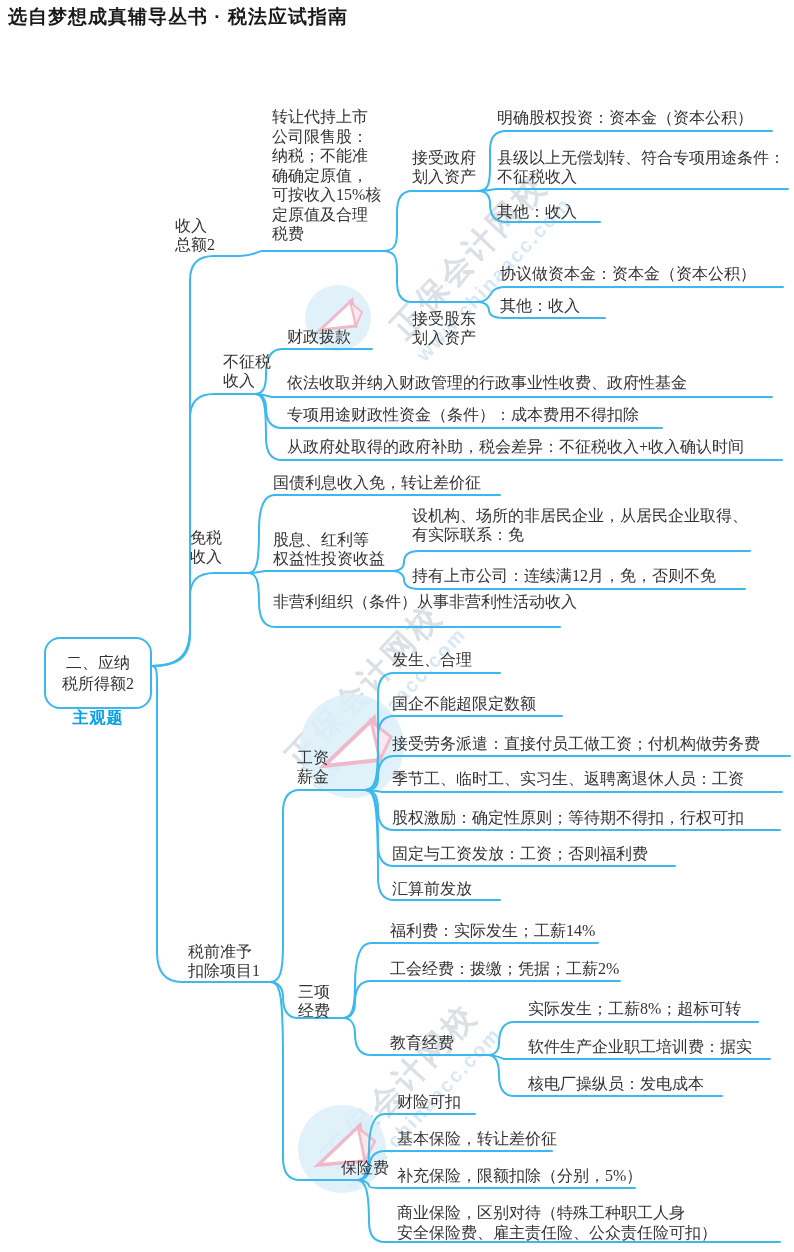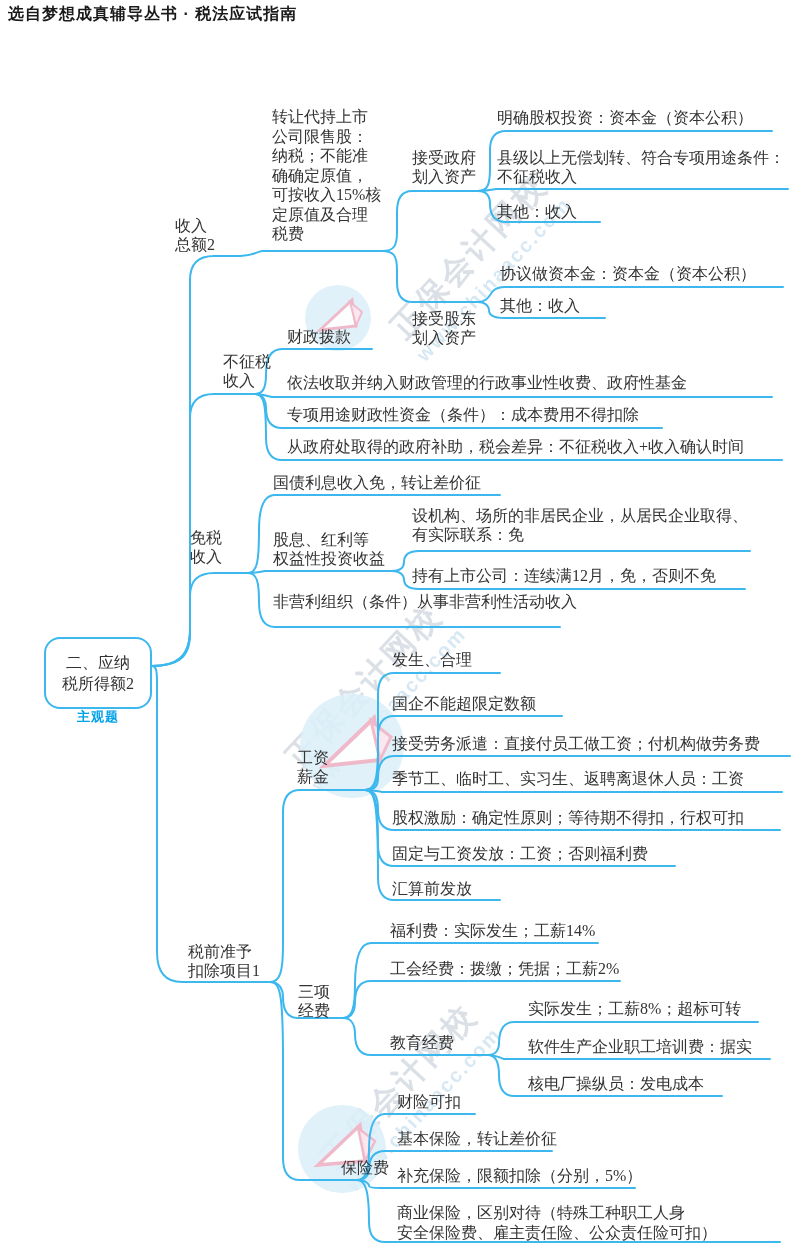--- a/index.html
+++ b/index.html
@@ -2,37 +2,37 @@
 <html><head>
 <meta charset="utf-8">
 <style>
   html,body{margin:0;padding:0;}
   body{
     width:794px;height:1252px;position:relative;background:#ffffff;overflow:hidden;
     font-family:"Liberation Serif","DejaVu Serif",serif;
   }
   .hdr{
     position:absolute;left:8px;top:4px;font-family:"Liberation Sans","DejaVu Sans",sans-serif;
-    font-weight:700;font-size:16px;color:#1a1a1a;letter-spacing:1px;white-space:nowrap;
+    font-weight:700;font-size:19px;color:#1a1a1a;letter-spacing:1px;white-space:nowrap;
   }
   svg.lines{position:absolute;left:0;top:0;z-index:1;}
   .node{
     position:absolute;z-index:2;font-size:16px;line-height:19.5px;color:#333;
     white-space:pre-line;
   }
   .rootbox{
     position:absolute;left:44px;top:637px;width:108px;height:72px;z-index:2;
     border:2px solid #3cb8ee;border-radius:16px;background:#fff;
     display:flex;align-items:center;justify-content:center;text-align:center;
     font-size:16px;line-height:21px;color:#333;white-space:pre-line;box-sizing:border-box;
   }
   .badge{
     position:absolute;left:44px;top:708px;width:108px;z-index:2;text-align:center;
     font-family:"Liberation Sans","DejaVu Sans",sans-serif;font-weight:700;
-    font-size:13px;color:#00a0e8;letter-spacing:1px;
+    font-size:16px;color:#00a0e8;letter-spacing:1px;
   }
   .wm{
     position:absolute;z-index:0;transform:rotate(-47deg);transform-origin:left bottom;
     text-align:center;pointer-events:none;
   }
   .wm .brand{
     font-family:"Liberation Sans","DejaVu Sans",sans-serif;font-weight:700;
     font-size:32px;letter-spacing:3px;color:rgba(140,160,178,0.32);white-space:nowrap;
   }
   .wm .url{

